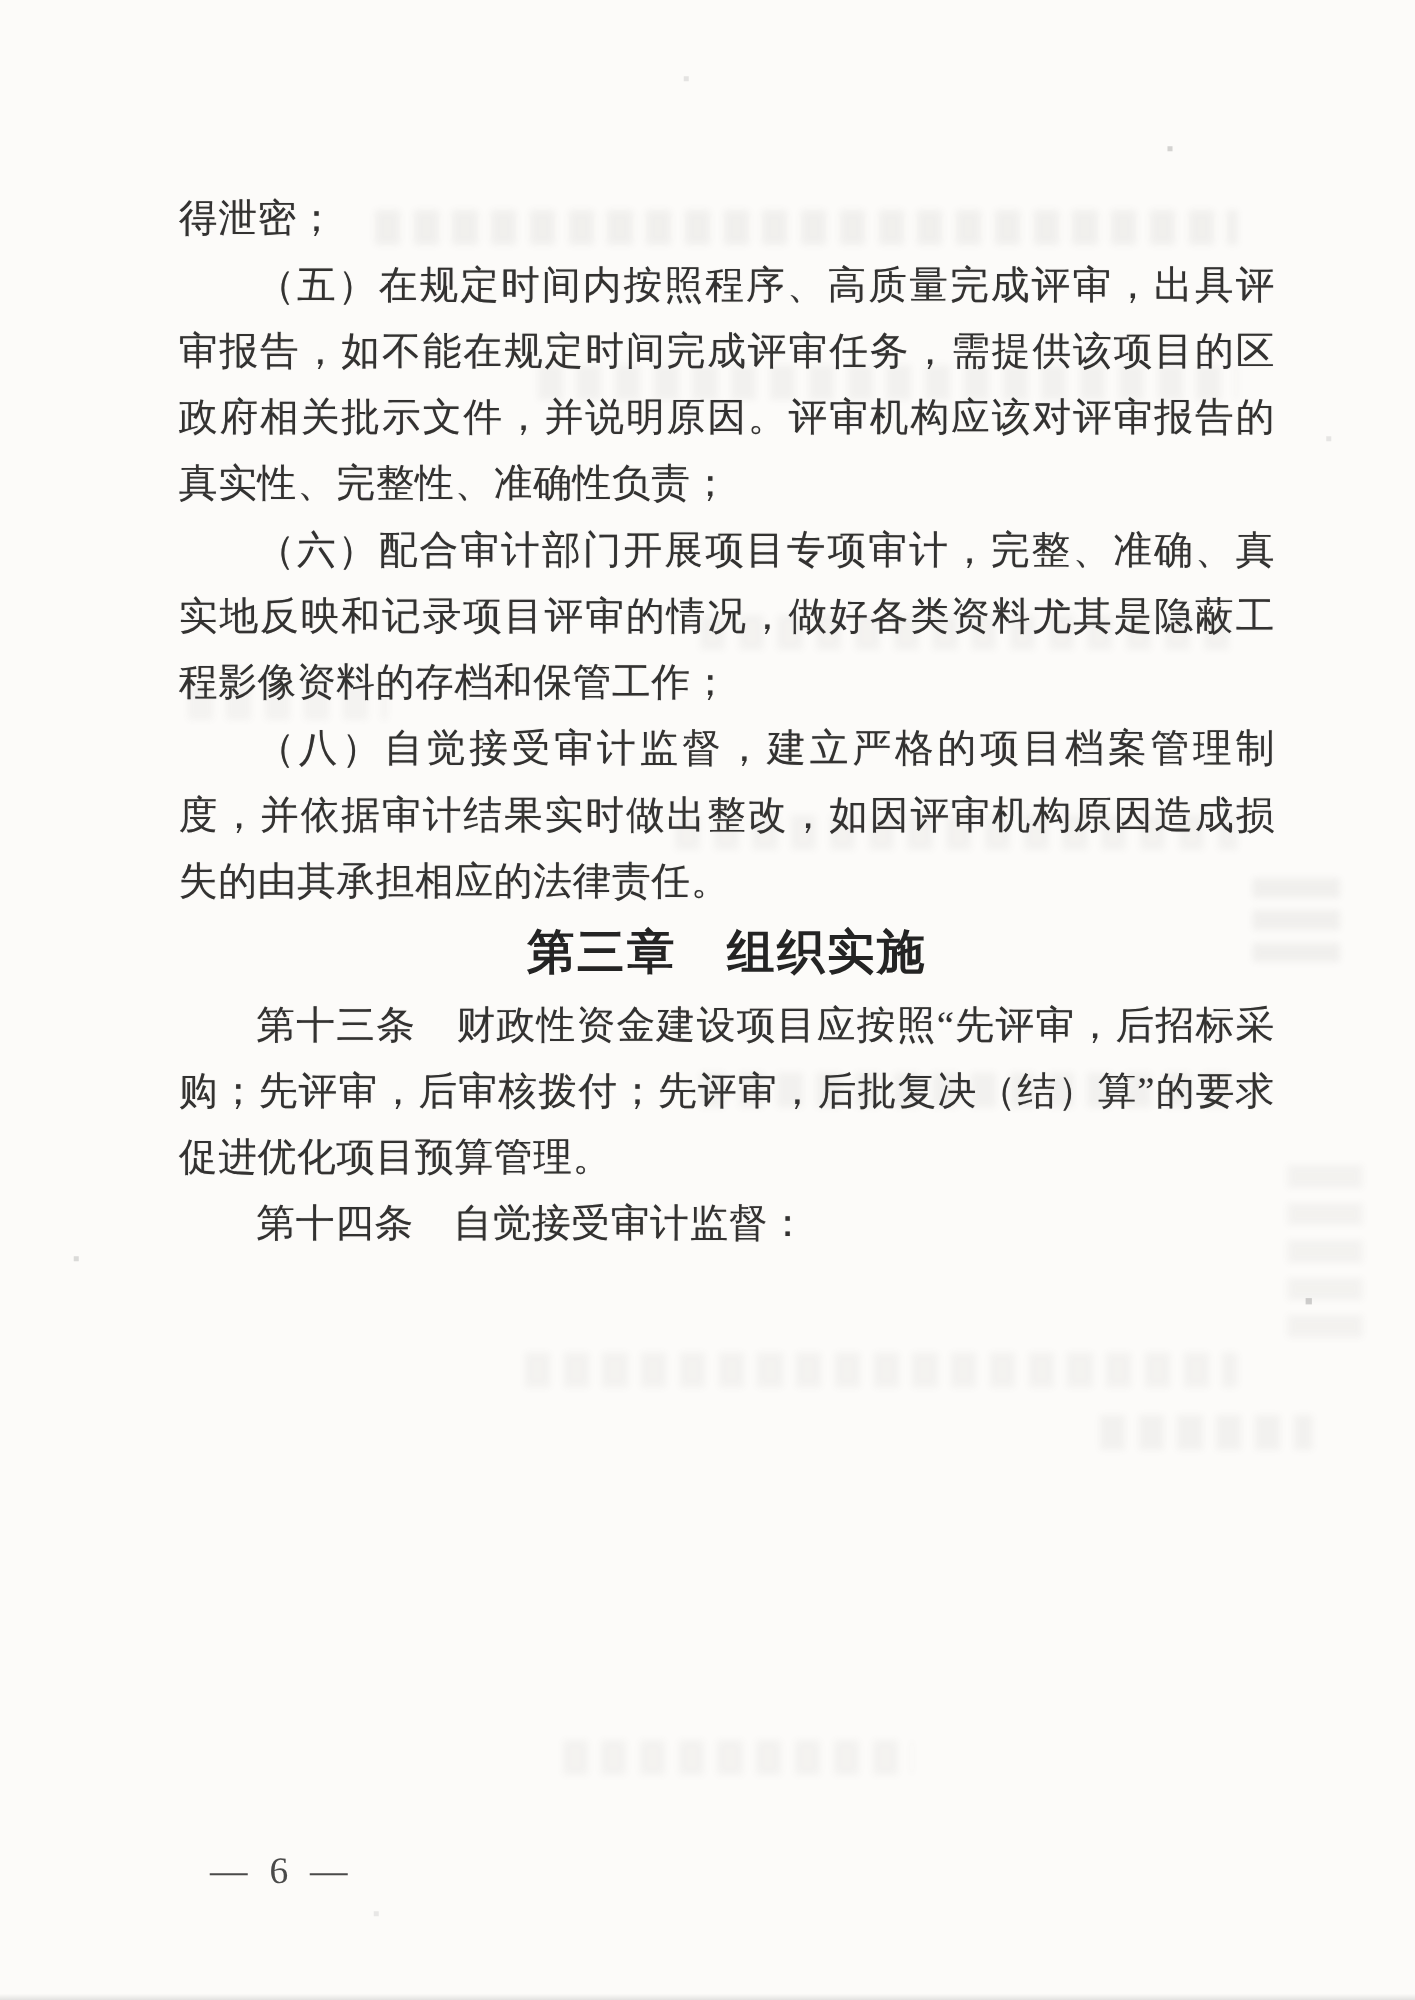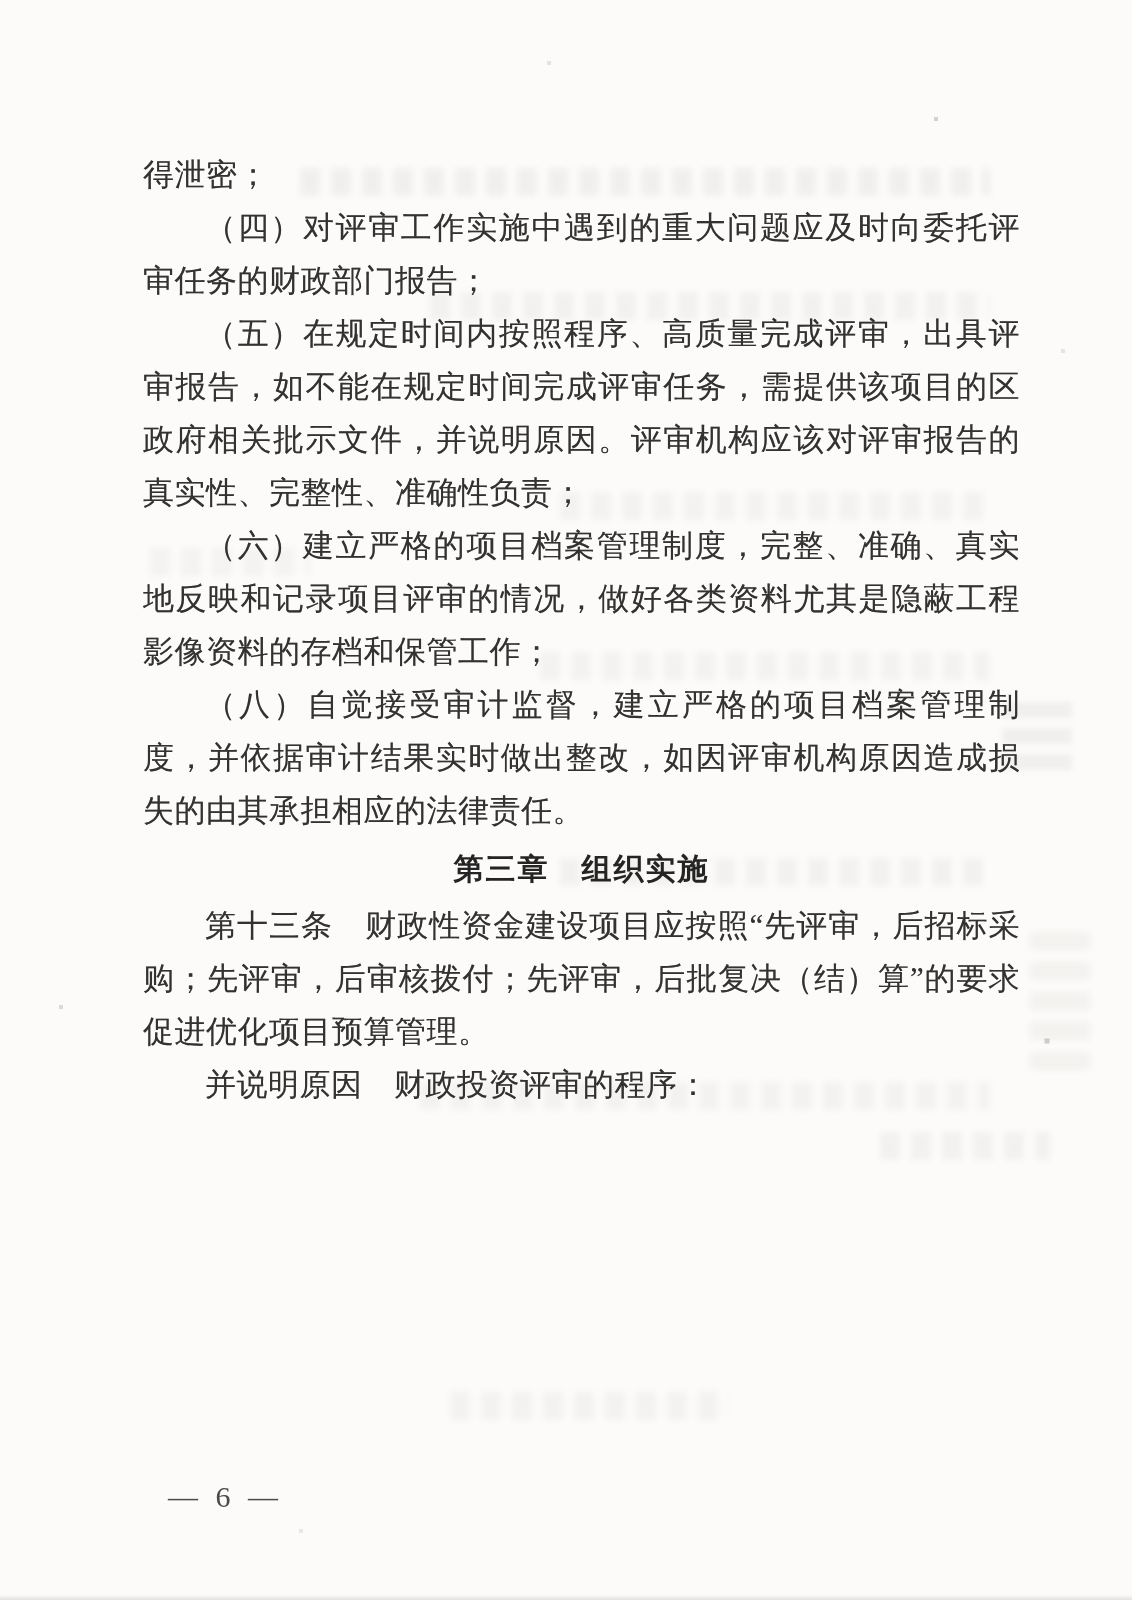--- a/index.html
+++ b/index.html
@@ -39,21 +39,21 @@
     text-align: justify;
     letter-spacing: 0.5px;
     color: #333231;
     text-shadow: 0 0 0.6px rgba(60,60,60,0.45); 
   }
   .para.indent { text-indent: 2em; }
   .heading {
     margin: 5px 0 4px 0;
     font-family: "Liberation Sans", "DejaVu Sans", sans-serif;
     font-weight: 700;
-    font-size: 30px;
+    font-size: 38px;
     line-height: 53px;
     text-align: center;
     color: #242424;
     letter-spacing: 2px;
   }
   .page-number {
     position: absolute;
     left: 168px;
     bottom: 86px;
     z-index: 2;
@@ -119,24 +119,23 @@
   <div class="ghost g6"></div>
   <div class="ghost g7"></div>
   <div class="ghost g8"></div>
   <div class="ghost g9"></div>
   <div class="ghost g10"></div>
   <div class="ghost g11"></div>
   <div class="specks"></div>
 
   <main class="text-block">
     <p class="para plain">得泄密；</p>
-    <p class="para indent">（四）对评审工作实施中遇到的重大问题应及时向委托评审任务的财政部门报告；</p>
     <p class="para indent">（五）在规定时间内按照程序、高质量完成评审，出具评审报告，如不能在规定时间完成评审任务，需提供该项目的区政府相关批示文件，并说明原因。评审机构应该对评审报告的真实性、完整性、准确性负责；</p>
-    <p class="para indent">（六）建立严格的项目档案管理制度，完整、准确、真实地反映和记录项目评审的情况，做好各类资料尤其是隐蔽工程影像资料的存档和保管工作；</p>
+    <p class="para indent">（六）配合审计部门开展项目专项审计，完整、准确、真实地反映和记录项目评审的情况，做好各类资料尤其是隐蔽工程影像资料的存档和保管工作；</p>
     <p class="para indent">（八）自觉接受审计监督，建立严格的项目档案管理制度，并依据审计结果实时做出整改，如因评审机构原因造成损失的由其承担相应的法律责任。</p>
     <h2 class="heading">第三章　组织实施</h2>
     <p class="para indent">第十三条　财政性资金建设项目应按照“先评审，后招标采购；先评审，后审核拨付；先评审，后批复决（结）算”的要求促进优化项目预算管理。</p>
-    <p class="para indent">并说明原因　财政投资评审的程序：</p>
+    <p class="para indent">第十四条　自觉接受审计监督：</p>
   </main>
 
   <div class="page-number">— 6 —</div>
 
 </div>
 
 </body></html>

